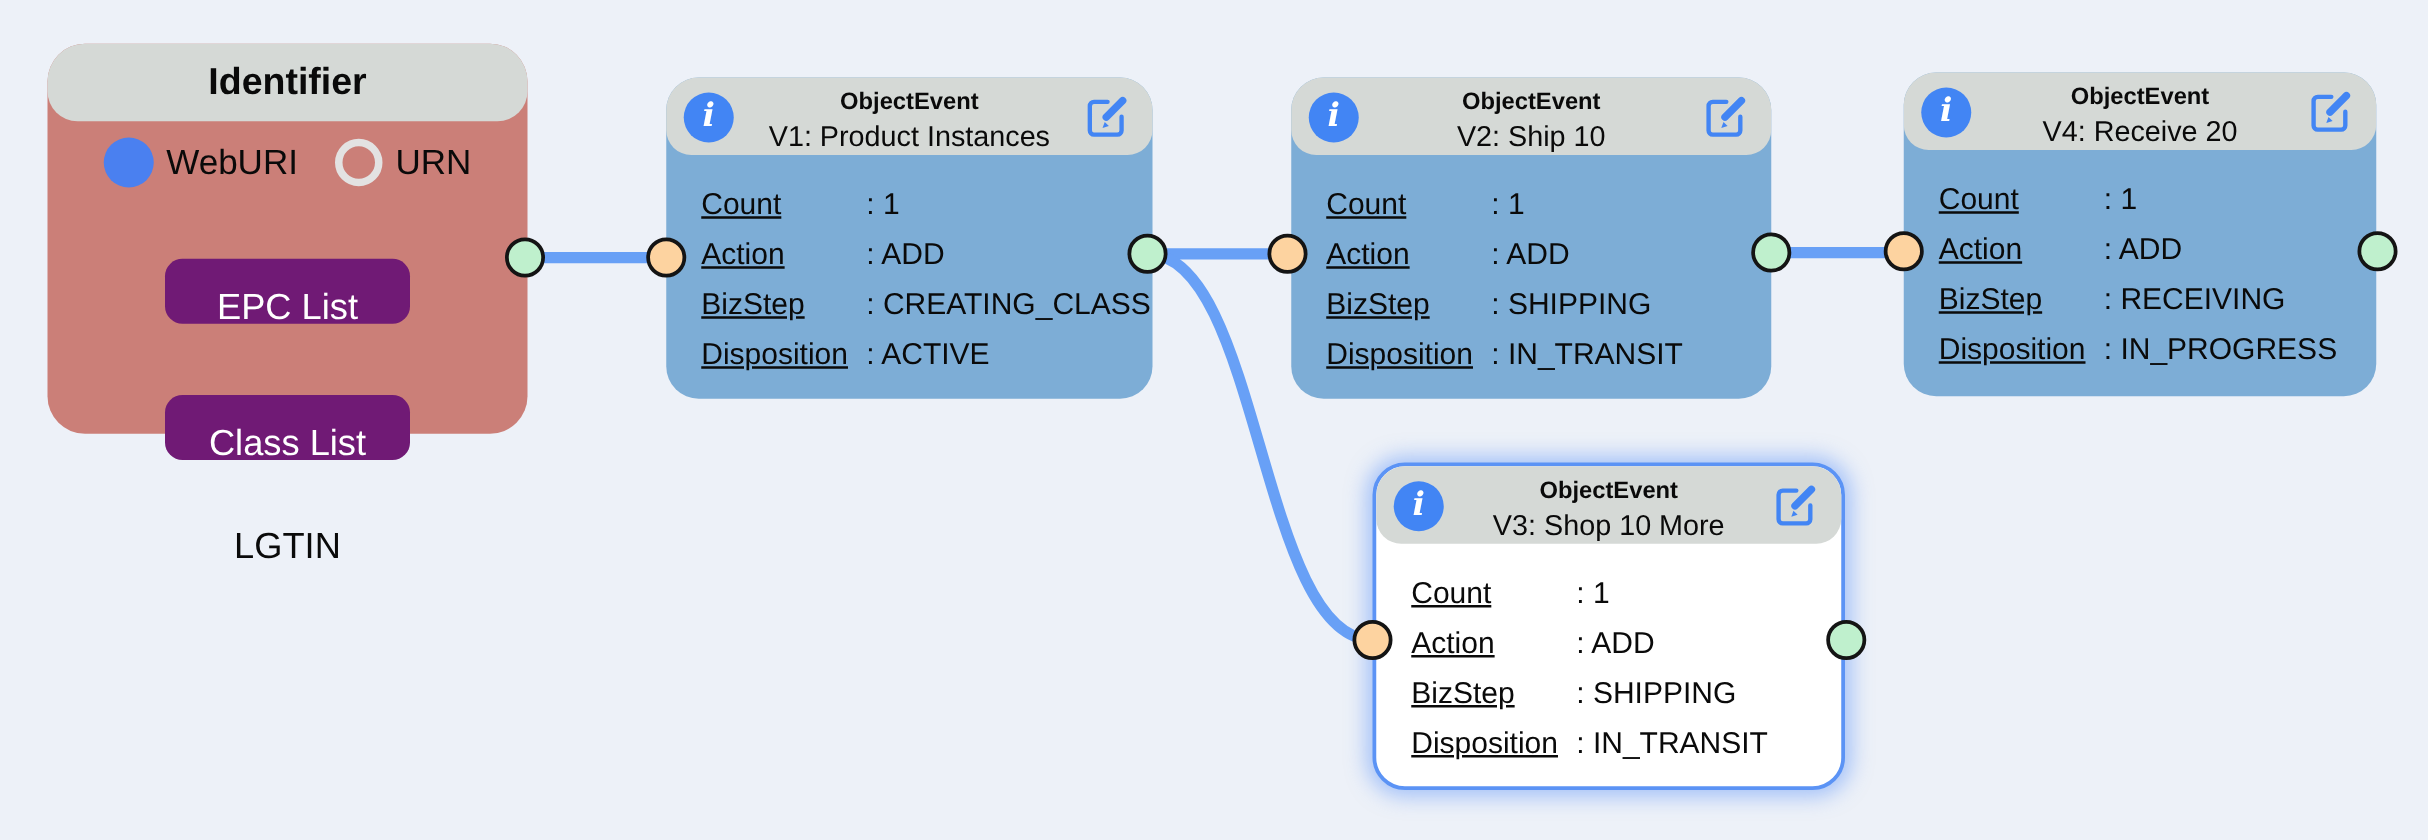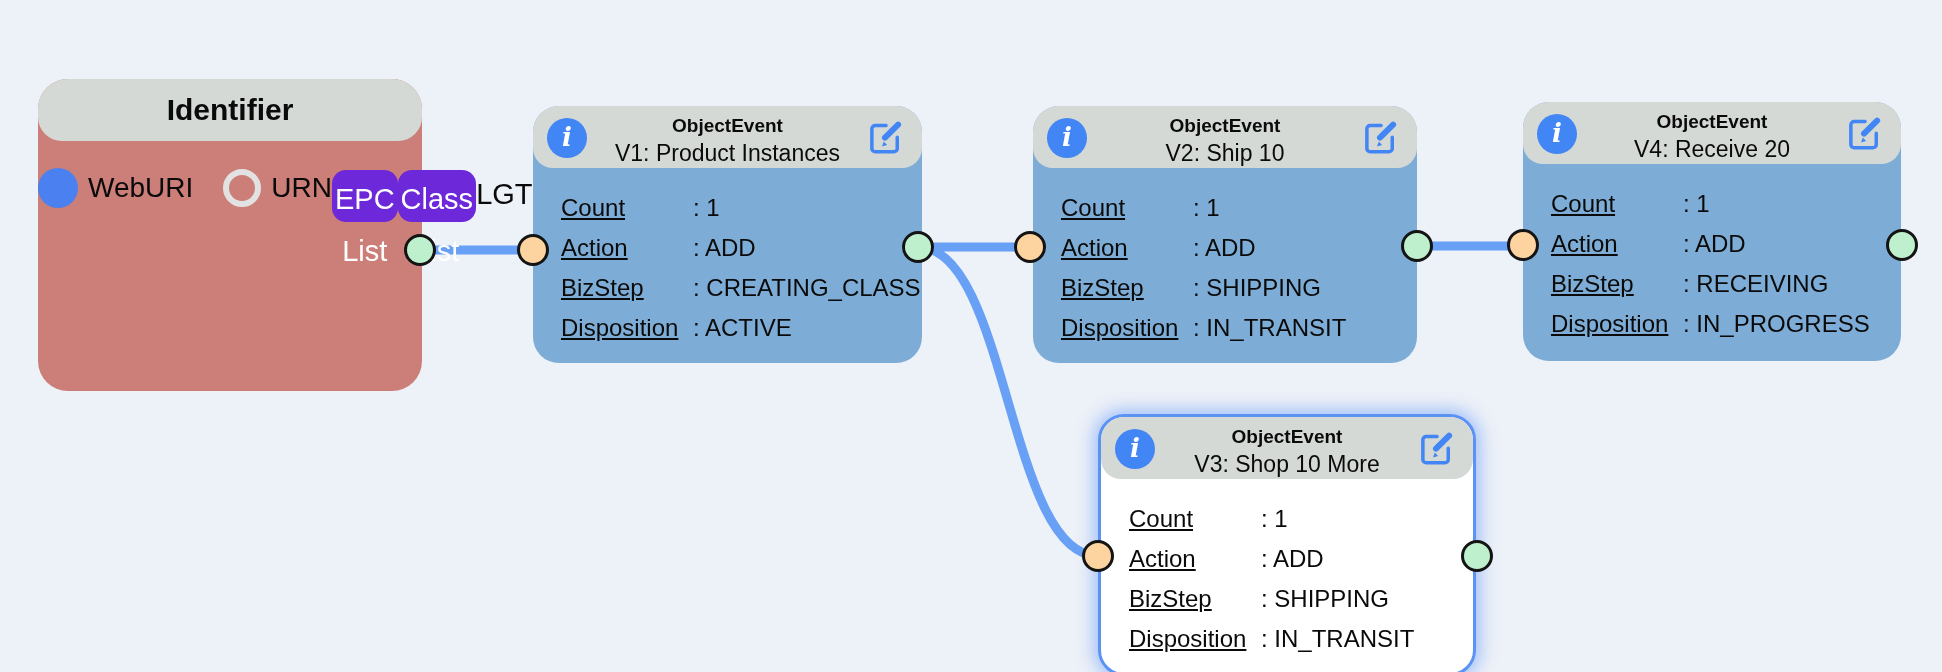--- a/index.html
+++ b/index.html
@@ -3,48 +3,48 @@
 <meta charset="utf-8">
 <style>
   html,body{margin:0;padding:0;}
   body{
     width:1942px;height:672px;position:relative;overflow:hidden;
     background:#edf1f8;
     font-family:"Liberation Sans", sans-serif;
     color:#0a0a0a;
     -webkit-font-smoothing:antialiased;
   }
-  .canvas{position:absolute;inset:0;margin-top:44px;}
+  .canvas{position:absolute;inset:0;}
   svg.edges{position:absolute;left:0;top:0;pointer-events:none;}
   svg.edges path{pointer-events:stroke;}
 
   
   .node{position:absolute;box-sizing:border-box;border-radius:28px;}
   .node-header{
     position:relative;background:#d5d9d6;text-align:center;
     border-radius:28px 28px 22px 22px;box-sizing:border-box;
   }
 
   
   .identifier-node{background:#cb7f78;border-radius:30px;}
   .identifier-node .node-header{height:62px;border-radius:30px 30px 24px 24px;}
   .identifier-node .node-header .title{
     font-size:30px;font-weight:bold;line-height:62px;
   }
-  .id-body{display:flex;flex-direction:row;align-items:center;padding-top:13px;}
+  .id-body{display:flex;flex-direction:column;align-items:center;padding-top:13px;gap:41px;}
   .radio-row{display:flex;align-items:center;gap:10px;height:40px;}
   .radio-dot{box-sizing:border-box;border-radius:50%;}
   .radio-dot.filled{width:40px;height:40px;background:#4a80f0;}
   .radio-dot.empty{width:38px;height:38px;border:6px solid #e3e2e2;background:transparent;margin-left:20px;}
   .radio-label{font-size:28px;}
   .id-btn{
     display:block;width:196px;height:52px;margin-top:16px;
-    background:#6d28d9;color:#fff;font-size:29px;border:none;border-radius:14px;
+    background:#701a75;color:#fff;font-size:29px;border:none;border-radius:14px;
     font-family:"Liberation Sans", sans-serif;line-height:52px;text-align:center;
-    padding:3px;cursor:pointer;
+    padding:13px;cursor:pointer;
   }
   .id-footer{font-size:29px;margin-top:12px;text-align:center;}
 
   
   .event-node{background:#7dadd6;border-radius:26px;}
   .event-node .node-header{height:62px;border-radius:26px 26px 20px 20px;padding-top:5px;}
   .ev-title{font-size:19px;font-weight:bold;line-height:30px;}
   .ev-subtitle{font-size:23px;line-height:25px;}
   .event-node.selected{
     background:#ffffff;border:3px solid #5b93f5;

